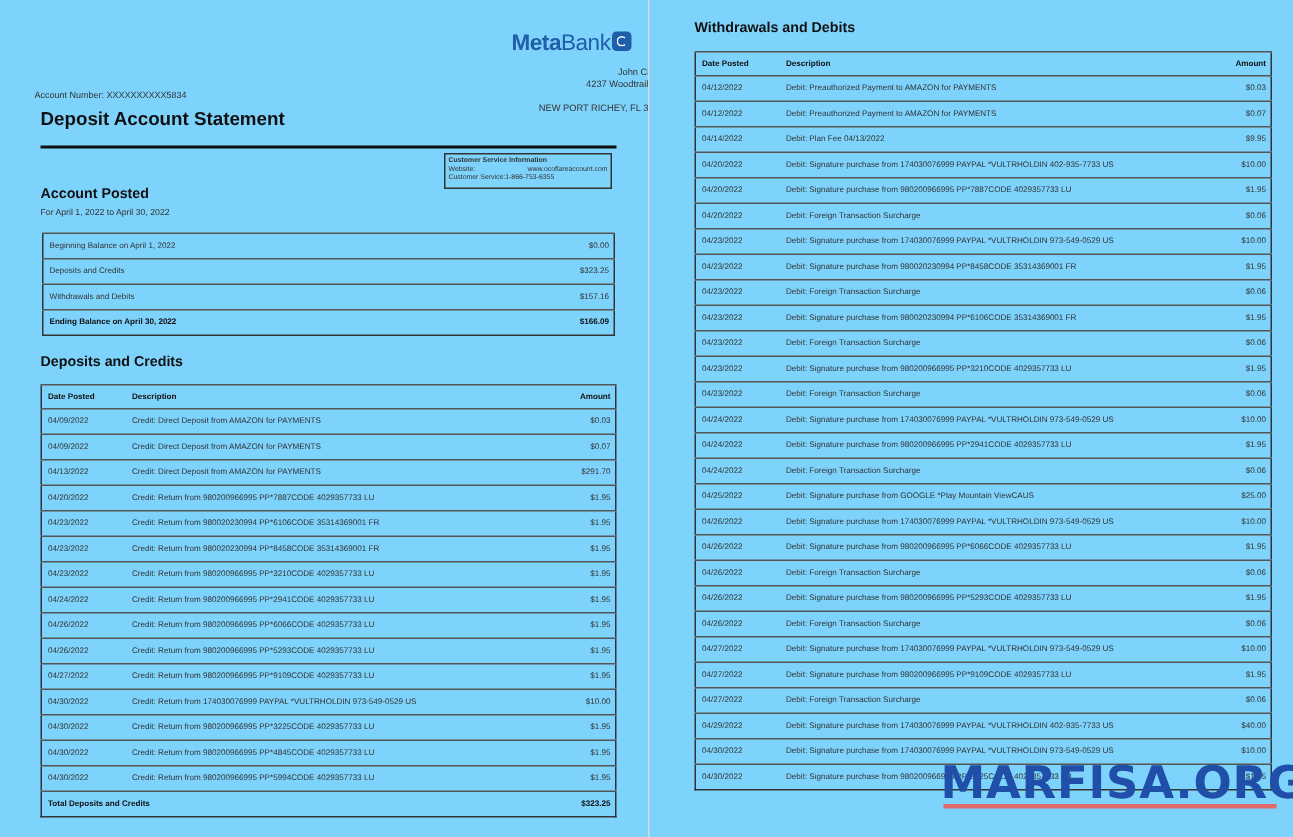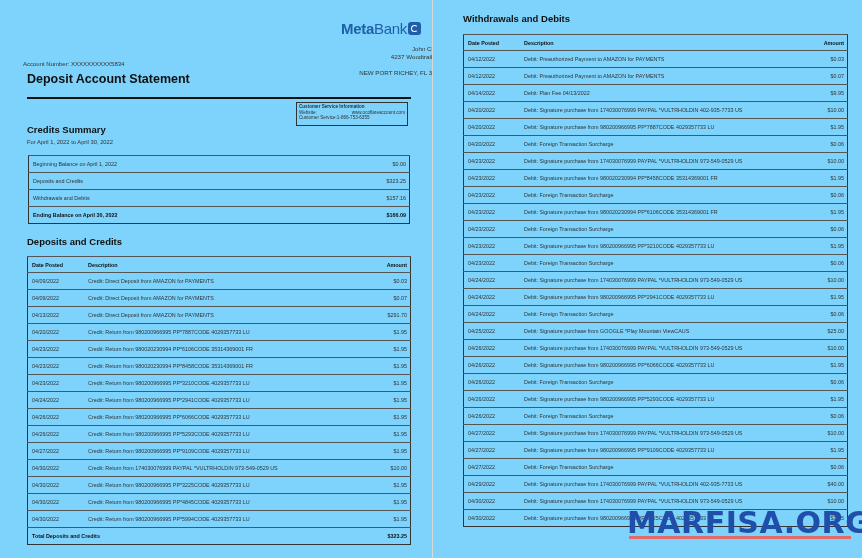--- a/index.html
+++ b/index.html
@@ -65,21 +65,21 @@
   <div class="rule"></div>
   <div class="cs-box">
     <div class="t">Customer Service Information</div>
     <div class="cs-row">
         <span>Website:</span>
         <span>www.ocoflareaccount.com</span>
       </div>
     <div><span>Customer Service:</span><span>1-866-753-6355</span></div>
   </div>
 
-  <div class="h2" style="left:27px; top:124px;">Credits Summary</div>
+  <div class="h2" style="left:27px; top:124px;">Account Posted</div>
   <div class="sub" style="left:27px; top:139px;">For April 1, 2022 to April 30, 2022</div>
 
   <table class="tbl summary" style="left:28px; top:155px; width:382px;">
     <tbody id="summary-body">
         <tr>
           <td>Beginning Balance on April 1, 2022</td>
           <td class="amt">$0.00</td>
         </tr>
         <tr>
           <td>Deposits and Credits</td>

